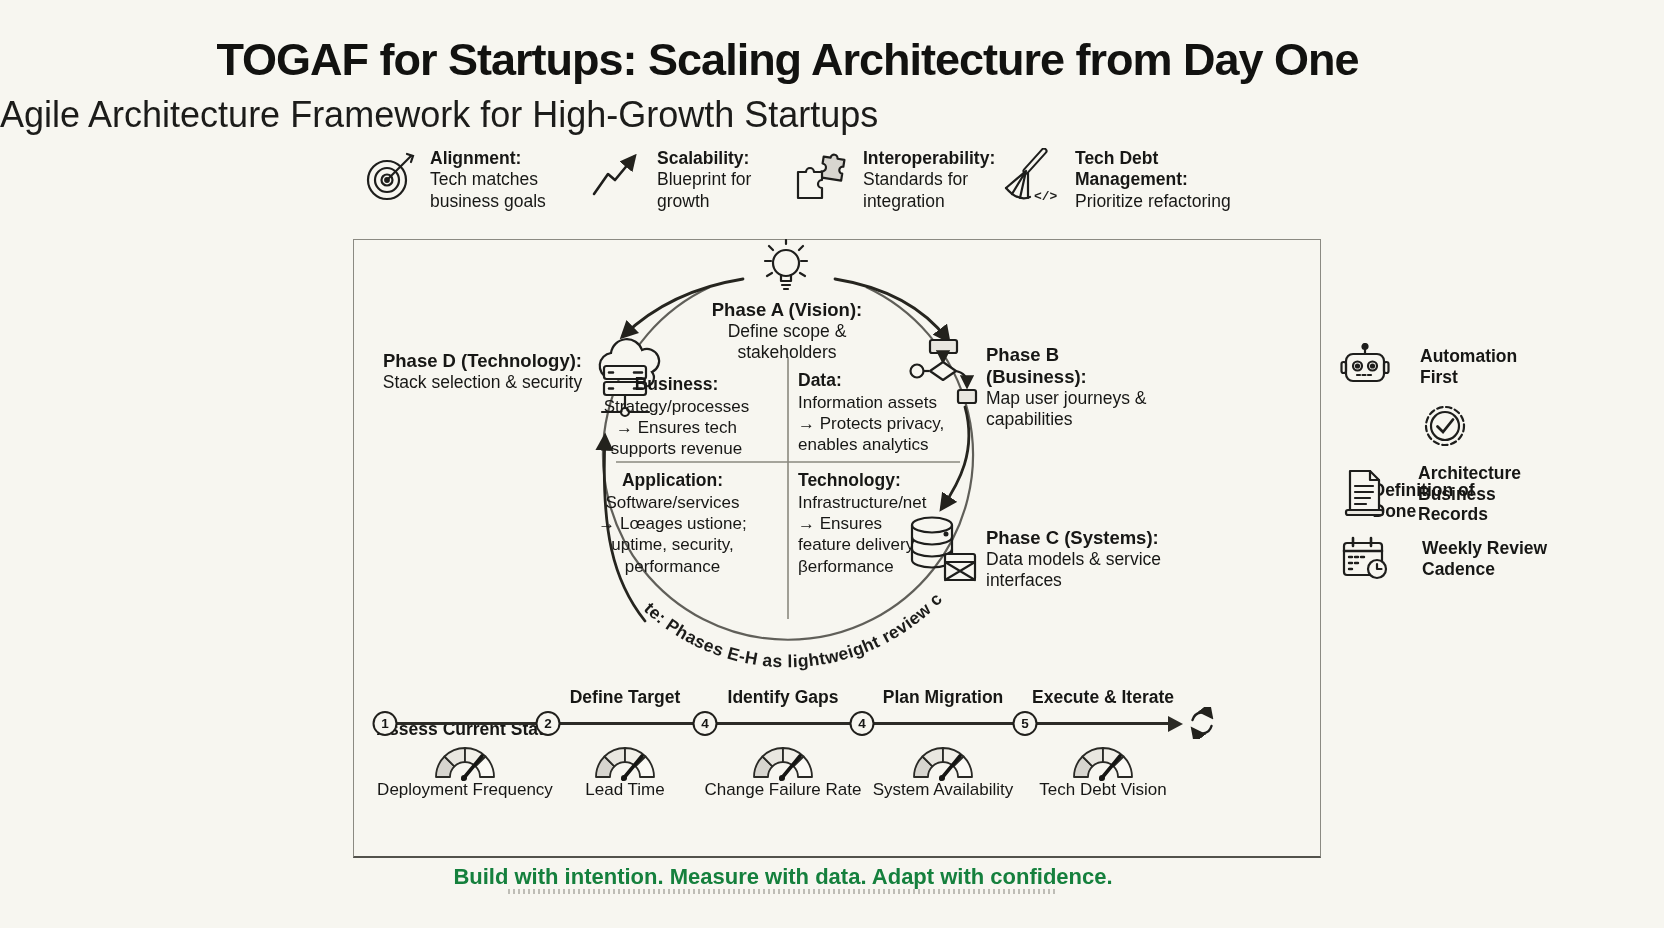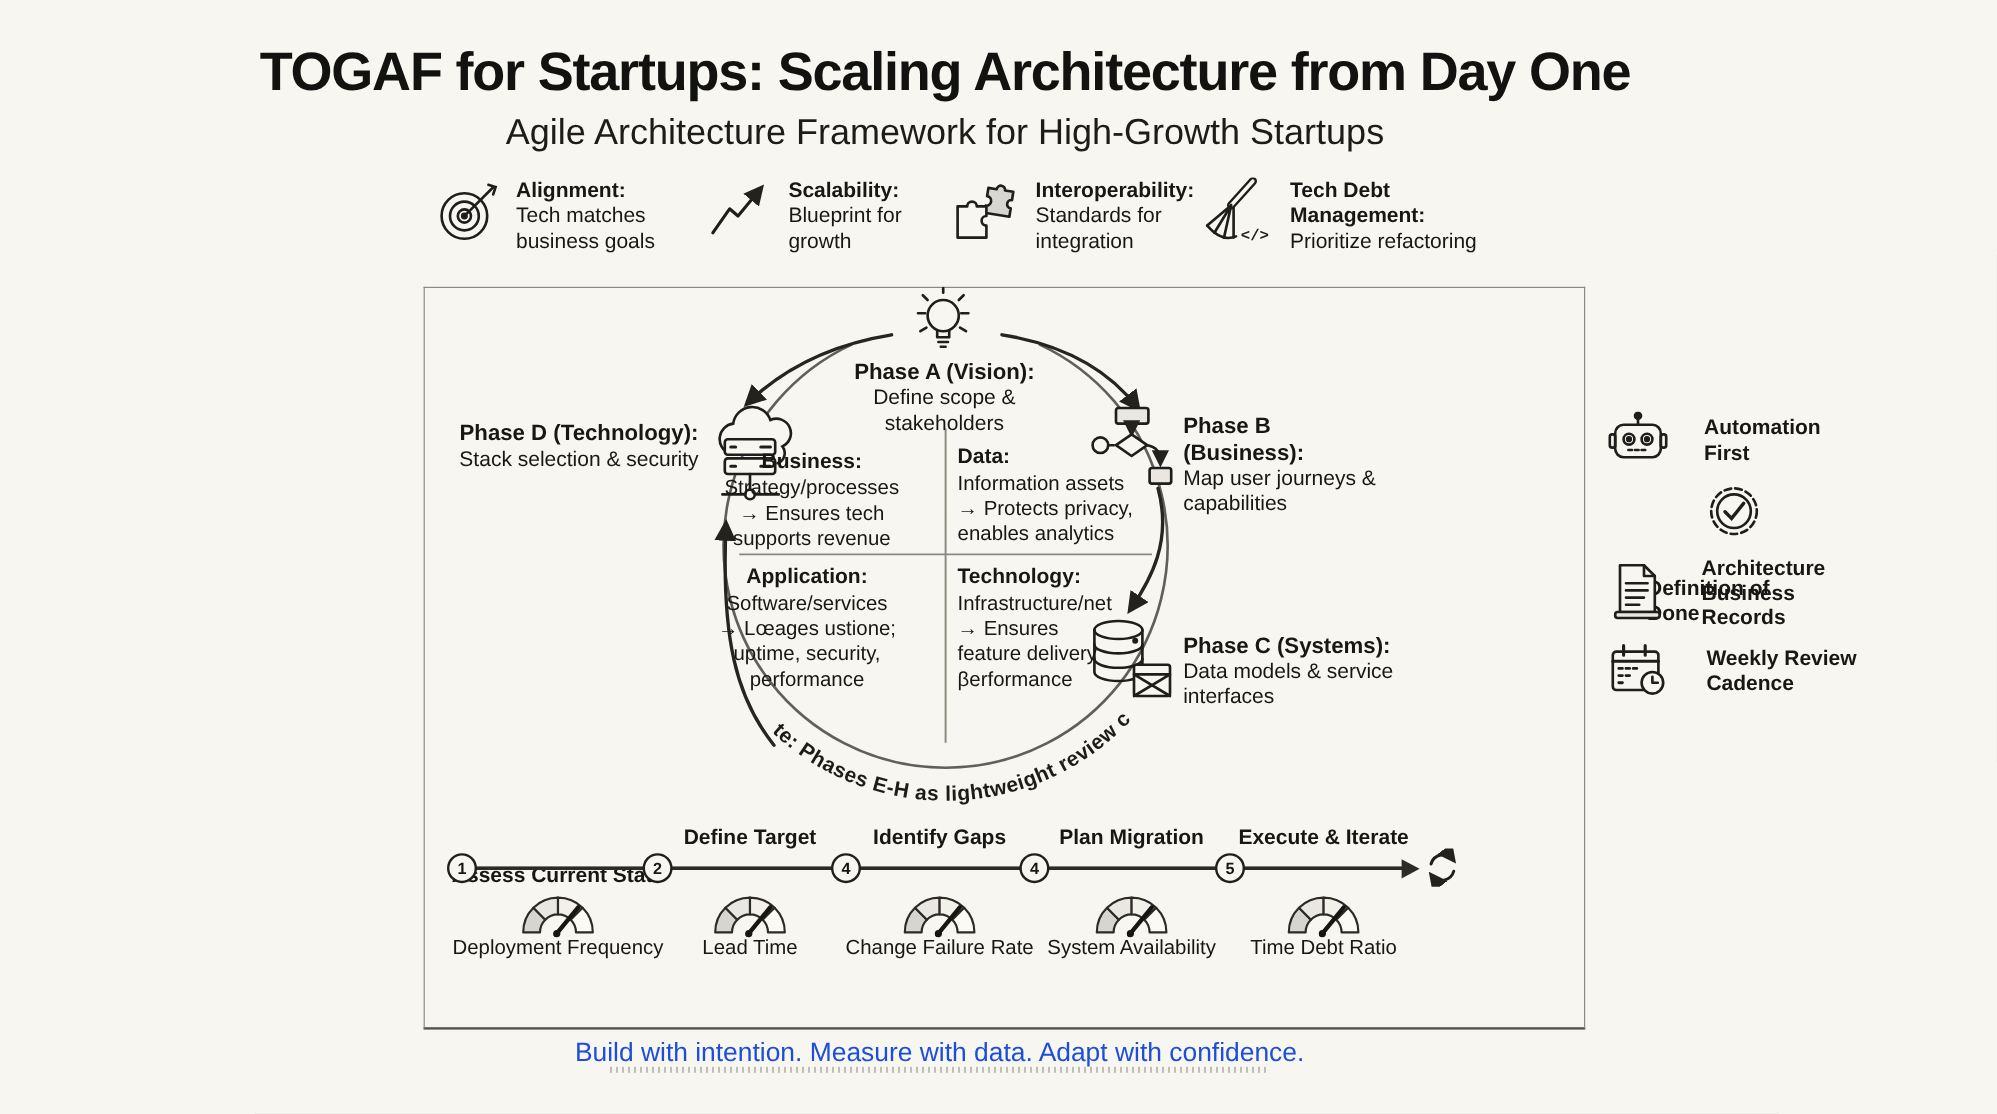--- a/index.html
+++ b/index.html
@@ -2,22 +2,22 @@
 <html><head>
 <meta charset="utf-8">
 <style>
   html,body{margin:0;padding:0;background:#e9e8e2;}
   .canvas{position:relative;width:1664px;height:928px;background:#f7f6f0;
     font-family:"Liberation Sans",sans-serif;color:#171715;overflow:hidden;}
   .pre{white-space:pre-line;}
   
   .title{position:absolute;top:34px;left:0;width:1575px;text-align:center;
     font-size:45px;font-weight:bold;letter-spacing:-1px;color:#121210;}
-  .subtitle{position:absolute;top:94px;left:0;width:1575px;text-align:center;
-    font-size:30px;font-weight:normal;color:#1c1c1a;}
+  .subtitle{position:absolute;top:94px;left:0;width:1575px;text-align:left;
+    font-size:36px;font-weight:normal;color:#1c1c1a;}
   
   .benefit{position:absolute;top:148px;display:flex;gap:13px;align-items:flex-start;}
   .benefit .txt{font-size:17.5px;line-height:1.22;}
   .benefit .txt .b-title{font-weight:bold;}
   
   .panel{position:absolute;left:353px;top:239px;width:966px;height:616px;
     border:1.6px solid #8b8a82;border-bottom:2.6px solid #53524c;background:transparent;}
   .abs{position:absolute;}
   .phase-title{font-weight:bold;font-size:18.5px;line-height:1.2;}
   .phase-desc{font-size:17.5px;line-height:1.2;}
@@ -35,21 +35,21 @@
   .tl-arrow{position:absolute;left:1168px;top:715.5px;width:0;height:0;
     border-left:15px solid #2c2b26;border-top:8px solid transparent;border-bottom:8px solid transparent;}
   .stepnum{position:absolute;top:711px;transform:translateX(-50%);width:21px;height:21px;
     border:2.2px solid #201f1b;border-radius:50%;background:#f7f6f0;display:flex;
     align-items:center;justify-content:center;font-weight:bold;font-size:13.5px;}
   .gauge{position:absolute;top:736px;transform:translateX(-50%);}
   .metric-label{position:absolute;top:780px;transform:translateX(-50%);
     font-size:17px;white-space:nowrap;}
   
   .tagline{position:absolute;top:864px;left:0;width:1566px;text-align:center;
-    font-weight:normal;font-size:22px;color:#1d4ed8;}
+    font-weight:bold;font-size:22px;color:#15803d;}
   .fineprint{position:absolute;top:889px;left:508px;width:548px;height:5px;opacity:.55;
     background:repeating-linear-gradient(90deg,#8f8e86 0 2px,transparent 2px 5px);}
   svg{display:block;}
 </style>
 </head>
 <body>
 
 <div class="canvas">
 
   <svg width="0" height="0" style="position:absolute">
@@ -356,18 +356,18 @@
       <path d="M55.5 20.5 A29 29 0 0 1 64 41 L50 41 A15 15 0 0 0 45.6 30.4 Z" fill="#fbfaf5"></path>
       <path d="M33 43 L52 20" stroke="#161614" stroke-width="3.6" stroke-linecap="round"></path>
       <circle cx="34" cy="42" r="3" fill="#161614" stroke="none"></circle>
     </svg>
   </span>
 
   <div class="metric-label" style="left:465px;">Deployment Frequency</div>
   <div class="metric-label" style="left:625px;">Lead Time</div>
   <div class="metric-label" style="left:783px;">Change Failure Rate</div>
   <div class="metric-label" style="left:943px;">System Availability</div>
-  <div class="metric-label" style="left:1103px;">Time Debt Ratio</div>
+  <div class="metric-label" style="left:1103px;">Tech Debt Vision</div>
 
   <div class="tagline">Build with intention. Measure with data. Adapt with confidence.</div>
   <div class="fineprint"></div>
 
 </div>
 
 </body></html>

